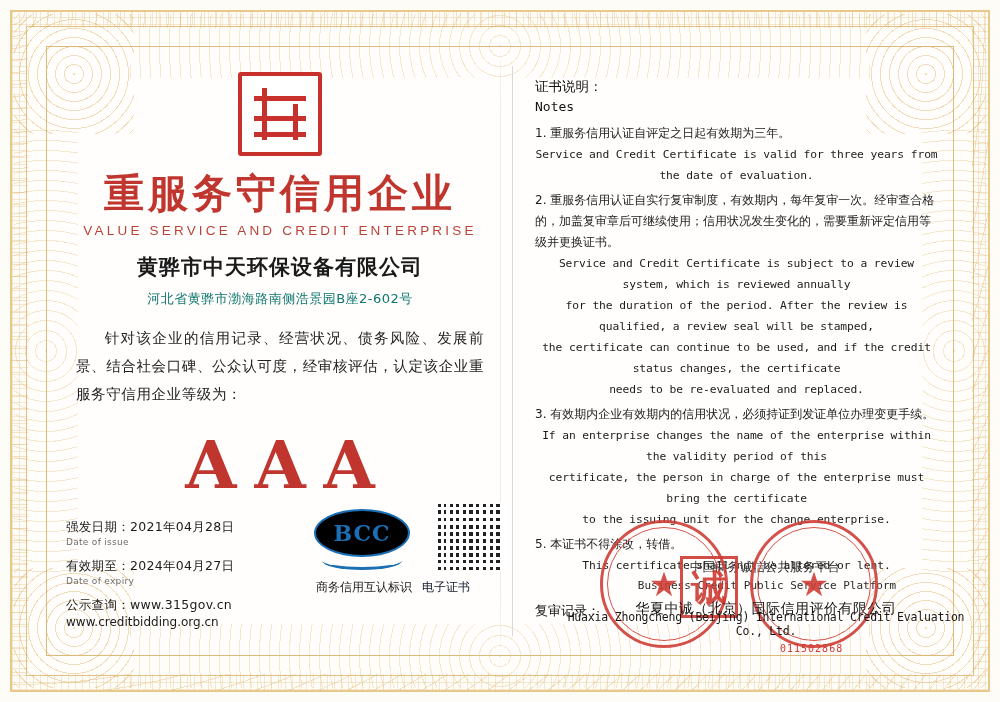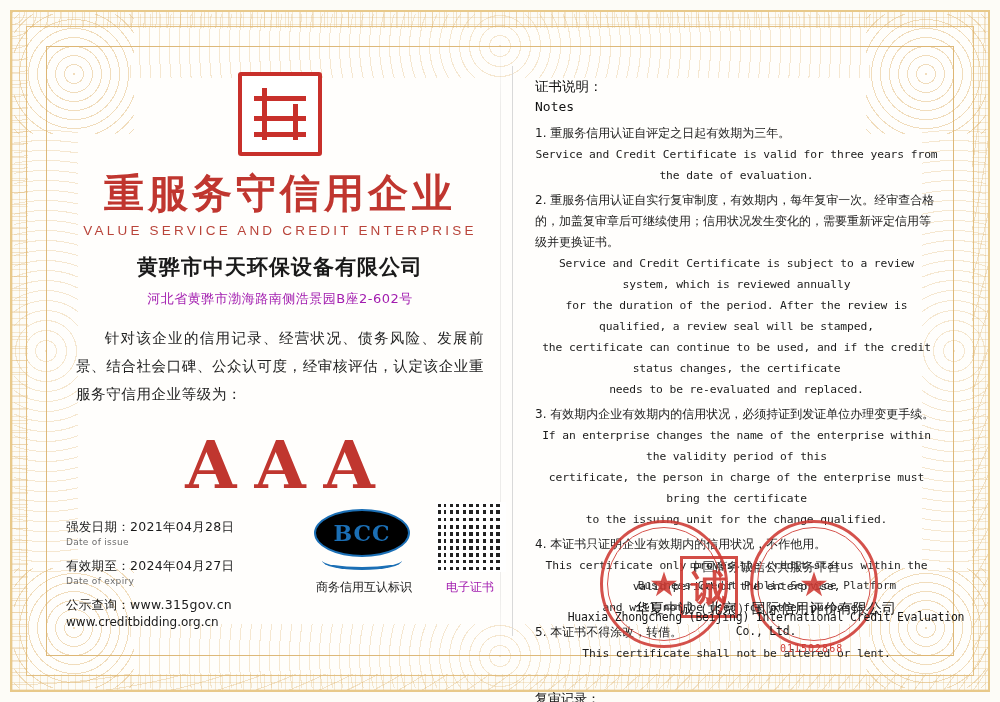--- a/index.html
+++ b/index.html
@@ -145,21 +145,21 @@
     color: #1a1a1a;
     font-weight: bold;
     letter-spacing: 1px;
     margin-bottom: 9px;
     font-family: "DejaVu Sans", "Liberation Sans", sans-serif;
     margin-top: 15px;
   }
   .address {
     text-align: center;
     font-size: 13px;
-    color: #a21caf;
+    color: #0f766e;
     letter-spacing: .5px;
     margin-bottom: 16px;
     font-family: "DejaVu Sans", "Liberation Sans", sans-serif;
   }
   .body-text {
     font-size: 14.5px;
     color: #222;
     line-height: 28px;
     letter-spacing: .6px;
     padding: 0 10px;
@@ -257,23 +257,23 @@
       linear-gradient(90deg, #111 0 3px, #fff 3px 6px, #111 6px 8px, #fff 8px 12px, #111 12px 15px, #fff 15px 18px, #111 18px 21px, #fff 21px 25px, #111 25px 28px, #fff 28px 31px, #111 31px 35px, #fff 35px 38px, #111 38px 41px, #fff 41px 45px, #111 45px 48px, #fff 48px 52px, #111 52px 55px, #fff 55px 58px, #111 58px 62px, #fff 62px 66px),
       linear-gradient(0deg, #111 0 3px, #fff 3px 7px, #111 7px 10px, #fff 10px 13px, #111 13px 17px, #fff 17px 20px, #111 20px 24px, #fff 24px 27px, #111 27px 31px, #fff 31px 34px, #111 34px 38px, #fff 38px 41px, #111 41px 45px, #fff 45px 49px, #111 49px 52px, #fff 52px 56px, #111 56px 60px, #fff 60px 63px, #111 63px 66px);
     background-blend-mode: screen;
     border: 2px solid #fff;
   }
   .qr-caption {
     position: absolute;
     left: 366px;
     bottom: 50px;
     width: 96px;
-    text-align: center;
+    text-align: left;
     font-size: 12px;
-    color: #a21caf;
+    color: #0f172a;
     font-family: "DejaVu Sans", "Liberation Sans", sans-serif;
   }
 
   
   .notes-title-cn {
     font-size: 13.5px;
     color: #111;
     font-family: "DejaVu Sans", "Liberation Sans", sans-serif;
     margin-bottom: 3px;
   }
@@ -487,28 +487,23 @@
         <div class="note-en">Service and Credit Certificate is subject to a review system, which is reviewed annually</div>
         <div class="note-en">for the duration of the period. After the review is qualified, a review seal will be stamped,</div>
         <div class="note-en">the certificate can continue to be used, and if the credit status changes, the certificate</div>
         <div class="note-en">needs to be re-evaluated and replaced.</div>
       </div>
 
       <div>
         <div class="note-cn">3. 有效期内企业有效期内的信用状况，必须持证到发证单位办理变更手续。</div>
         <div class="note-en">If an enterprise changes the name of the enterprise within the validity period of this</div>
         <div class="note-en">certificate, the person in charge of the enterprise must bring the certificate</div>
-        <div class="note-en">to the issuing unit for the change qualified.</div>
-      </div>
-
-      <div>
-        <div class="note-cn">4. 本证书只证明企业有效期内的信用状况，不作他用。</div>
-        <div class="note-en">This certificate only proves the credit status within the valid period of the enterprise,</div>
-        <div class="note-en">and will not be used for other purposes.</div>
-      </div>
+        <div class="note-en">to the issuing unit for the change enterprise.</div>
+      </div>
+
 
       <div>
         <div class="note-cn">5. 本证书不得涂改，转借。</div>
         <div class="note-en">This certificate shall not be altered or lent.</div>
       </div>
 
       <div class="reexam">
         <div class="cn">复审记录：</div>
 
       </div>

